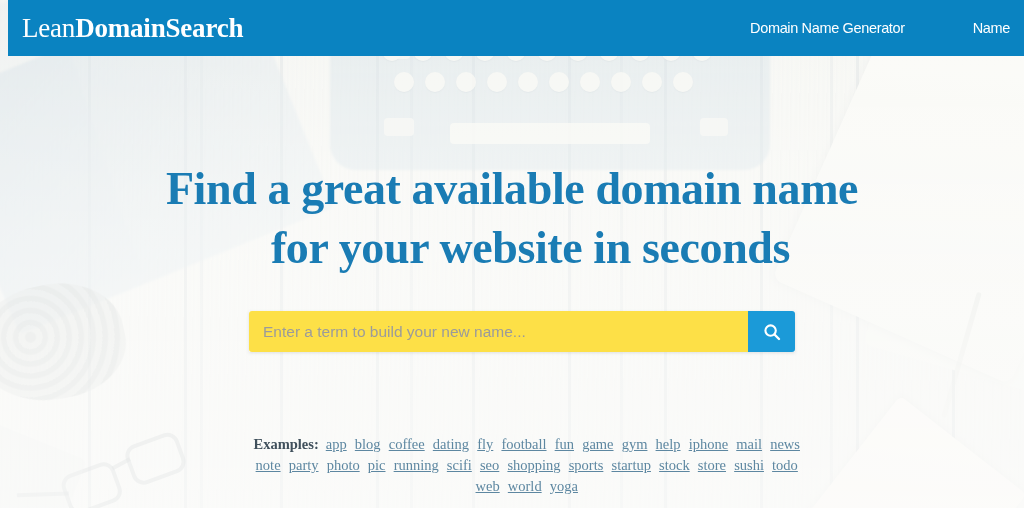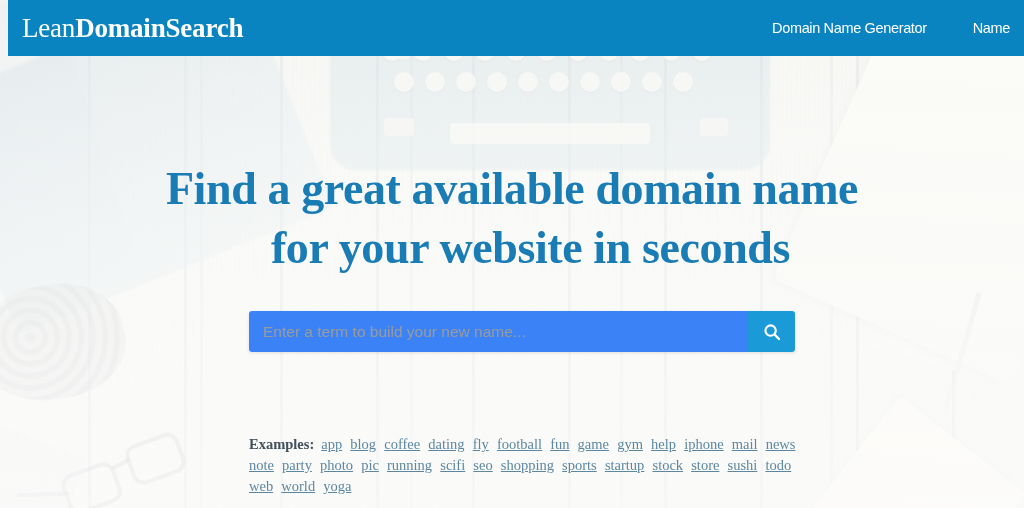--- a/index.html
+++ b/index.html
@@ -232,21 +232,21 @@
     white-space: nowrap;
     cursor: pointer;
   }
   .logo .thin { font-weight: 400; }
   .logo .bold { font-weight: 700; }
 
   .nav {
     margin-left: auto;
     display: flex;
     align-items: center;
-    gap: 46px;
+    gap: 68px;
     margin-right: 22px;
   }
   .nav a {
     color: #ffffff;
     font-size: 14.5px;
     text-decoration: none;
     font-family: "Liberation Sans", sans-serif;
     letter-spacing: -0.35px;
     white-space: nowrap;
     cursor: pointer;
@@ -279,21 +279,21 @@
     left: 249px; top: 255px;
     width: 546px; height: 41px;
     display: flex;
     box-shadow: 0 1px 3px rgba(100,110,120,0.18);
   }
   .search-input {
     flex: 1;
     height: 41px;
     border: none;
     outline: none;
-    background: #3b82f6;
+    background: #fde047;
     font-family: "Liberation Sans", sans-serif;
     font-size: 15.5px;
     color: #3a3a3a;
     padding: 0 14px;
     border-radius: 3px 0 0 3px;
   }
   .search-input::placeholder { color: #9b9b9b; }
   .search-btn {
     width: 47px; height: 41px;
     border: none;
@@ -308,20 +308,21 @@
   .search-btn svg { display: block; }
 
   .examples {
     position: absolute;
     left: 249px; top: 378px;
     width: 560px;
     font-family: "Liberation Serif", "DejaVu Serif", serif;
     font-size: 14.5px;
     line-height: 21px;
     color: #3f5663;
+    text-align: center;
   }
   .examples .label {
     font-weight: 700;
     color: #40505c;
     margin-right: 7px;
   }
   .examples a {
     color: #5d87a1;
     text-decoration: underline;
     margin-right: 4.5px;

